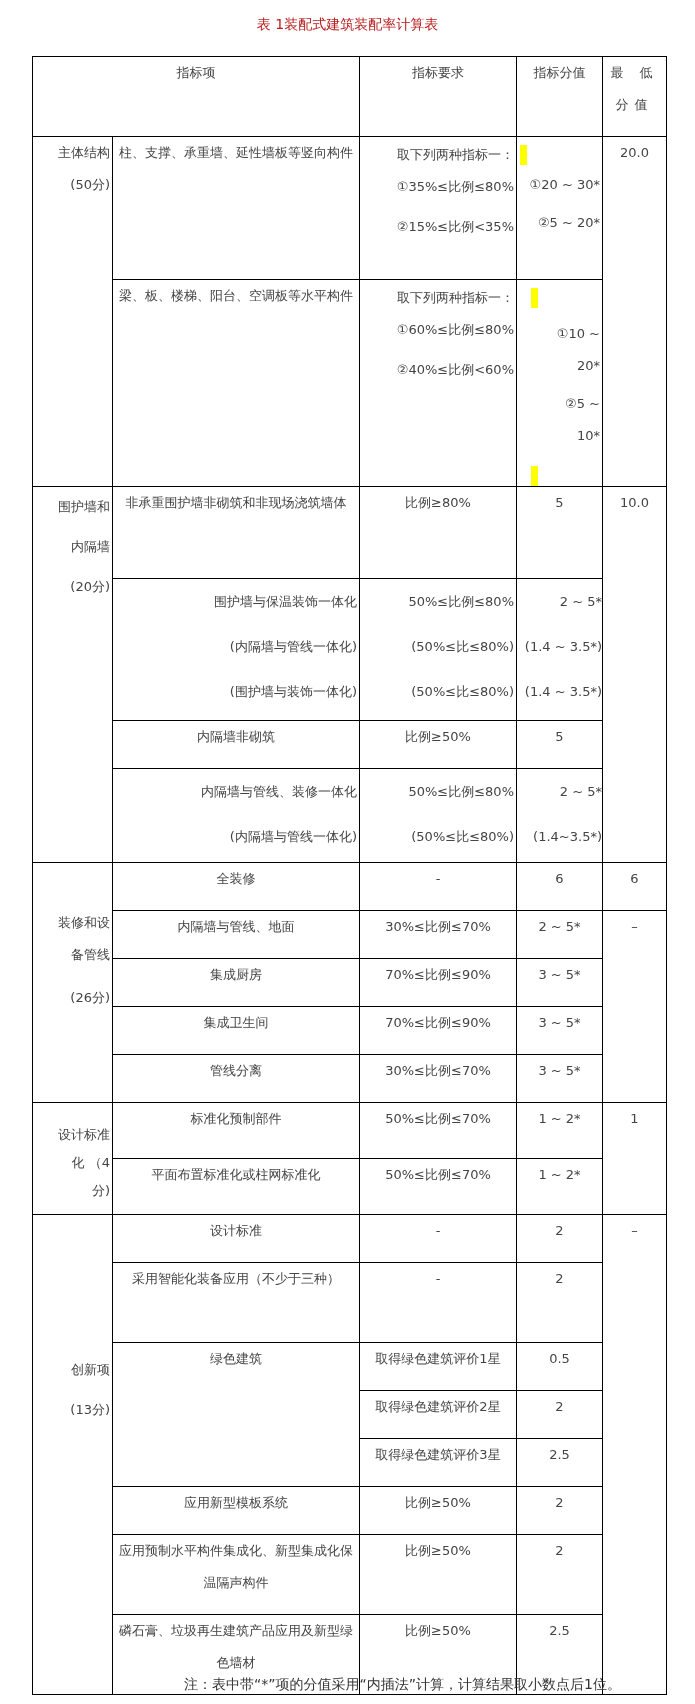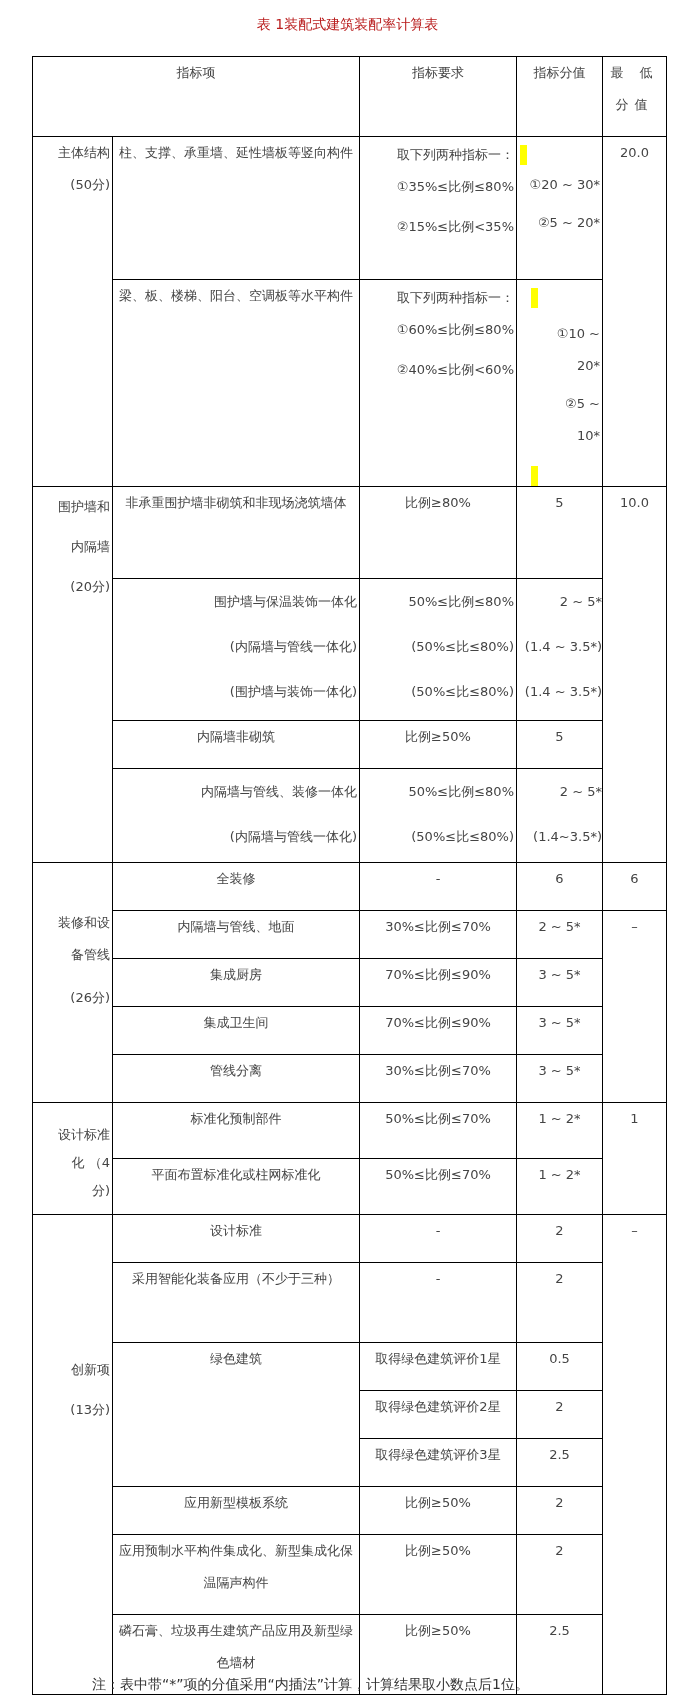--- a/index.html
+++ b/index.html
@@ -30,21 +30,21 @@
   td.req-left { text-align: left; padding-left: 4px; }
   .line { display: block; text-align: right; }
   .hl {
     display: block; width: 7px; height: 20px; background: #ffff00;
     margin: 8px 0 4px 0;
   }
   .hl-bottom { display: block; width: 7px; height: 20px; background: #ffff00; margin: 14px 0 0 0; }
   .hdr-min { text-align: left; line-height: 32px; letter-spacing: 6px; }
   .note {
     position: absolute; left: 0; top: 1672px; width: 621px;
-    text-align: center; font-size: 14px; line-height: 24px; color: #333;
+    text-align: right; font-size: 14px; line-height: 24px; color: #333;
   }
 </style>
 </head>
 <body>
 
 <div class="title">表 1装配式建筑装配率计算表</div>
 
 <table class="main">
   <colgroup>
     <col style="width:80px">

